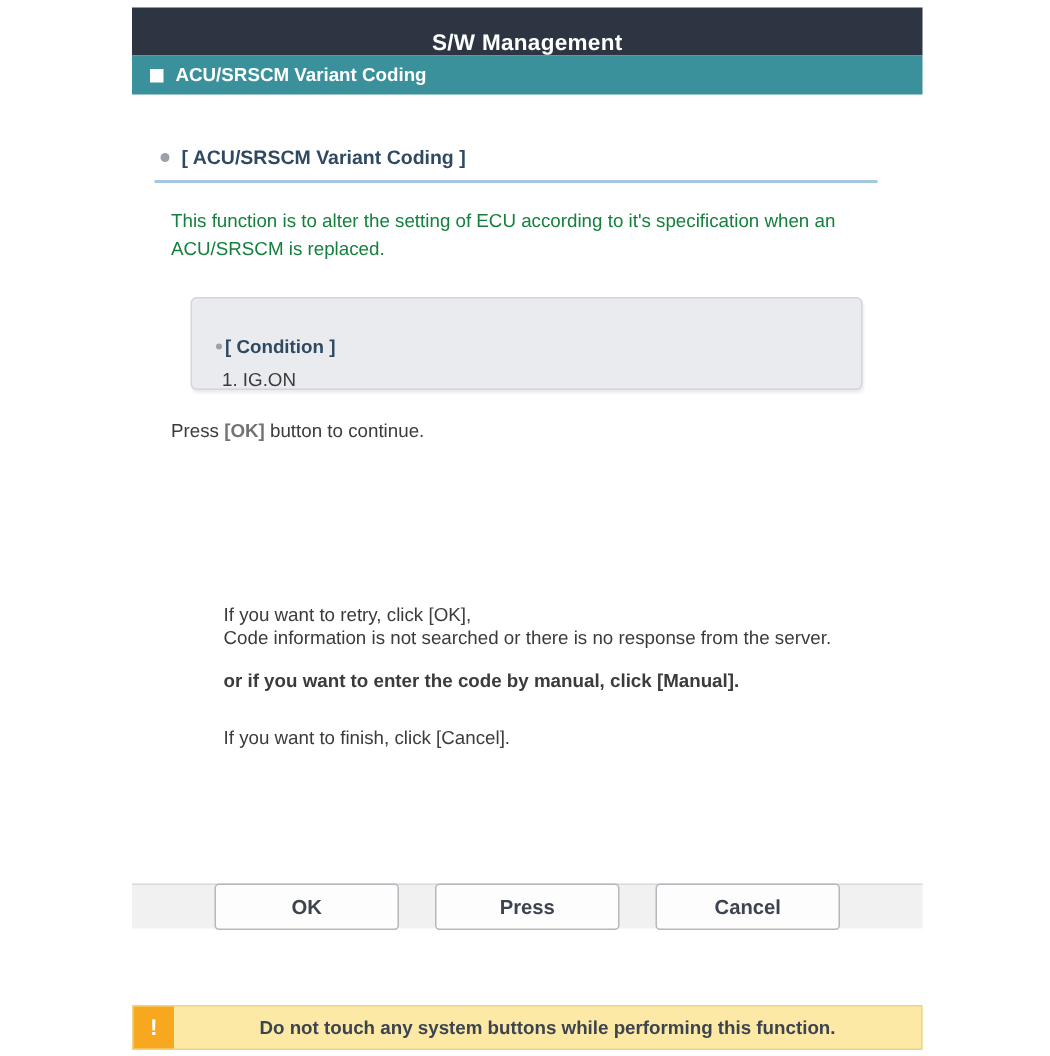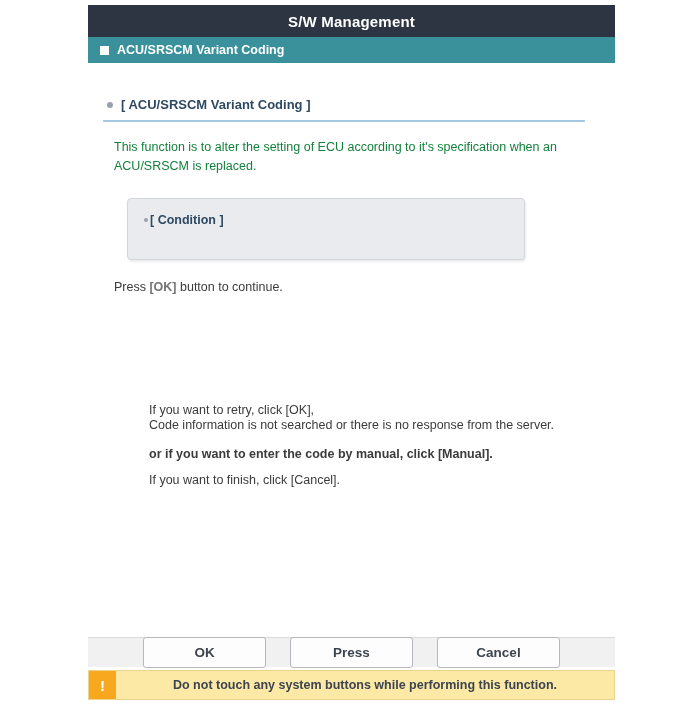--- a/index.html
+++ b/index.html
@@ -7,21 +7,21 @@
   body { font-family: "Liberation Sans", sans-serif; color: #3b3b3b; }
 
   .panel {
     position: absolute; left: 88px; top: 5px;
     width: 527px; height: 695px; background: #ffffff;
   }
 
   
   .titlebar {
     height: 32px; background: #2d3542;
-    display: flex; align-items: center; justify-content: center;
+    display: flex; align-items: flex-end; justify-content: center;
   }
   .titlebar span { color: #ffffff; font-size: 15px; font-weight: bold; letter-spacing: .2px; }
 
   
   .subbar {
     height: 26px; background: #3a919c;
     display: flex; align-items: center; padding-left: 12px;
   }
   .subbar .sq { width: 9px; height: 9px; background: #ffffff; margin-right: 8px; flex: 0 0 auto; }
   .subbar span.lbl { color: #ffffff; font-size: 12.5px; font-weight: bold; }
@@ -36,43 +36,43 @@
   .dot { width: 6px; height: 6px; border-radius: 50%; background: #9aa1ab; margin: 0 8px 0 4px; flex: 0 0 auto; }
   .section .ttl { color: #2e4961; font-weight: bold; font-size: 13px; }
 
   .desc {
     margin: 15px 36px 0 26px;
     font-size: 12.5px; line-height: 19px; color: #15803d;
   }
 
   
   .cond-box {
-    margin: 22px 0 0 39px; width: 398px; height: 62px;
+    margin: 22px 0 0 39px; width: 448px; height: 62px;
     background: #e9ebee; border: 1px solid #d2d5da; border-radius: 4px;
-    padding: 14px 16px;
+    padding: 25px 16px;
     box-shadow: 1px 2px 2px rgba(0,0,0,0.08);
   }
   .cond-title { display: flex; align-items: center; }
   .cond-title .dot2 { width: 4px; height: 4px; border-radius: 50%; background: #9aa1ab; margin-right: 2px; flex: 0 0 auto; }
   .cond-title span { color: #2e4961; font-weight: bold; font-size: 12.5px; }
   .cond-item { margin: 8px 0 0 4px; font-size: 12.5px; color: #3b3b3b; }
 
   .press-line { margin: 20px 0 0 26px; font-size: 12.5px; color: #3b3b3b; }
   .press-line .hl { color: #737373; font-weight: bold; }
 
   
   .msg-block { position: absolute; left: 61px; top: 364px; width: 470px; }
   .msg { font-size: 12.5px; line-height: 15px; color: #3b3b3b; }
   .msg.m1 { margin-top: 34px; }
   .msg.m2 { margin-top: 14px; font-weight: bold; }
-  .msg.m3 { margin-top: 11px; }
+  .msg.m3 { margin-top: 23px; }
 
   
   .button-bar {
-    position: absolute; left: 0; top: 632px; width: 527px; height: 30px;
+    position: absolute; left: 0; top: 584px; width: 527px; height: 30px;
     background: #f1f1f2; border-top: 1px solid #d9dadb;
     display: flex; align-items: center; justify-content: center; gap: 24px;
   }
   .btn {
     width: 123px; height: 31px;
     background: #fdfdfd; border: 1px solid #b5b8bd; border-radius: 3px;
     font-family: "Liberation Sans", sans-serif;
     font-size: 13.5px; font-weight: bold; color: #3d4450;
     cursor: pointer;
   }
@@ -112,20 +112,21 @@
     <span class="ttl">[ ACU/SRSCM Variant Coding ]</span>
   </div>
 
   <p class="desc">This function is to alter the setting of ECU according to it's specification when an ACU/SRSCM is replaced.</p>
 
   <div class="cond-box">
     <div class="cond-title">
       <span class="dot2"></span>
       <span>[ Condition ]</span>
     </div>
+    <div class="cond-item">1. IG.ON</div>
   </div>
 
   <p class="press-line"><span>Press </span><span class="hl">[OK]</span><span> button to continue.</span></p>
 
   <div class="msg-block">
     <p class="msg m1">If you want to retry, click [OK],</p>
     <p class="msg">Code information is not searched or there is no response from the server.</p>
     <p class="msg m2">or if you want to enter the code by manual, click [Manual].</p>
     <p class="msg m3">If you want to finish, click [Cancel].</p>
   </div>

